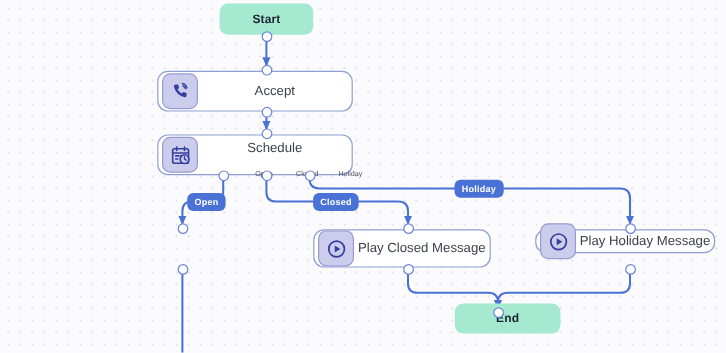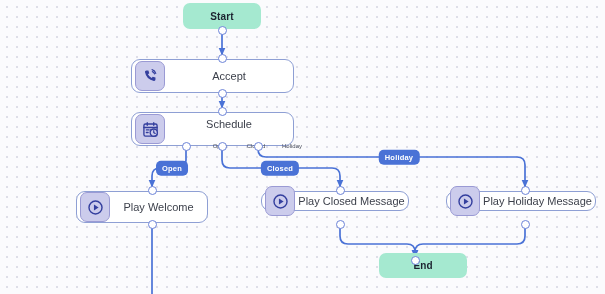--- a/index.html
+++ b/index.html
@@ -190,33 +190,22 @@
     <span class="body">
       <span class="node-label">Schedule</span>
       <span class="port-labels">
         <span class="port-label" style="left:55px;">Open</span>
         <span class="port-label" style="left:91px;">Closed</span>
         <span class="port-label" style="left:127px;">Holiday</span>
       </span>
     </span>
   </div>
 
-  <div class="node action" style="left:76px; top:191px; width:132px; height:32px;">
-    <span class="icon-box">
-      <svg width="17" height="17" viewBox="0 0 24 24">
-        <circle cx="12" cy="12" r="9.2" fill="none" stroke="#343f9e" stroke-width="2"></circle>
-        <path d="M9.8 7.9 L16.4 12 L9.8 16.1 z" fill="#343f9e"></path>
-      </svg>
-    </span>
-    <span class="body">
-      <span class="node-label">Play Welcome</span>
-    </span>
-  </div>
-
-  <div class="node action" style="left:261px; top:191px; width:148px; height:20px;">
+
+  <div class="node action" style="left:261px; top:191px; width:148px; height:32px;">
     <span class="icon-box">
       <svg width="17" height="17" viewBox="0 0 24 24">
         <circle cx="12" cy="12" r="9.2" fill="none" stroke="#343f9e" stroke-width="2"></circle>
         <path d="M9.8 7.9 L16.4 12 L9.8 16.1 z" fill="#343f9e"></path>
       </svg>
     </span>
     <span class="body">
       <span class="node-label">Play Closed Message</span>
     </span>
   </div>

